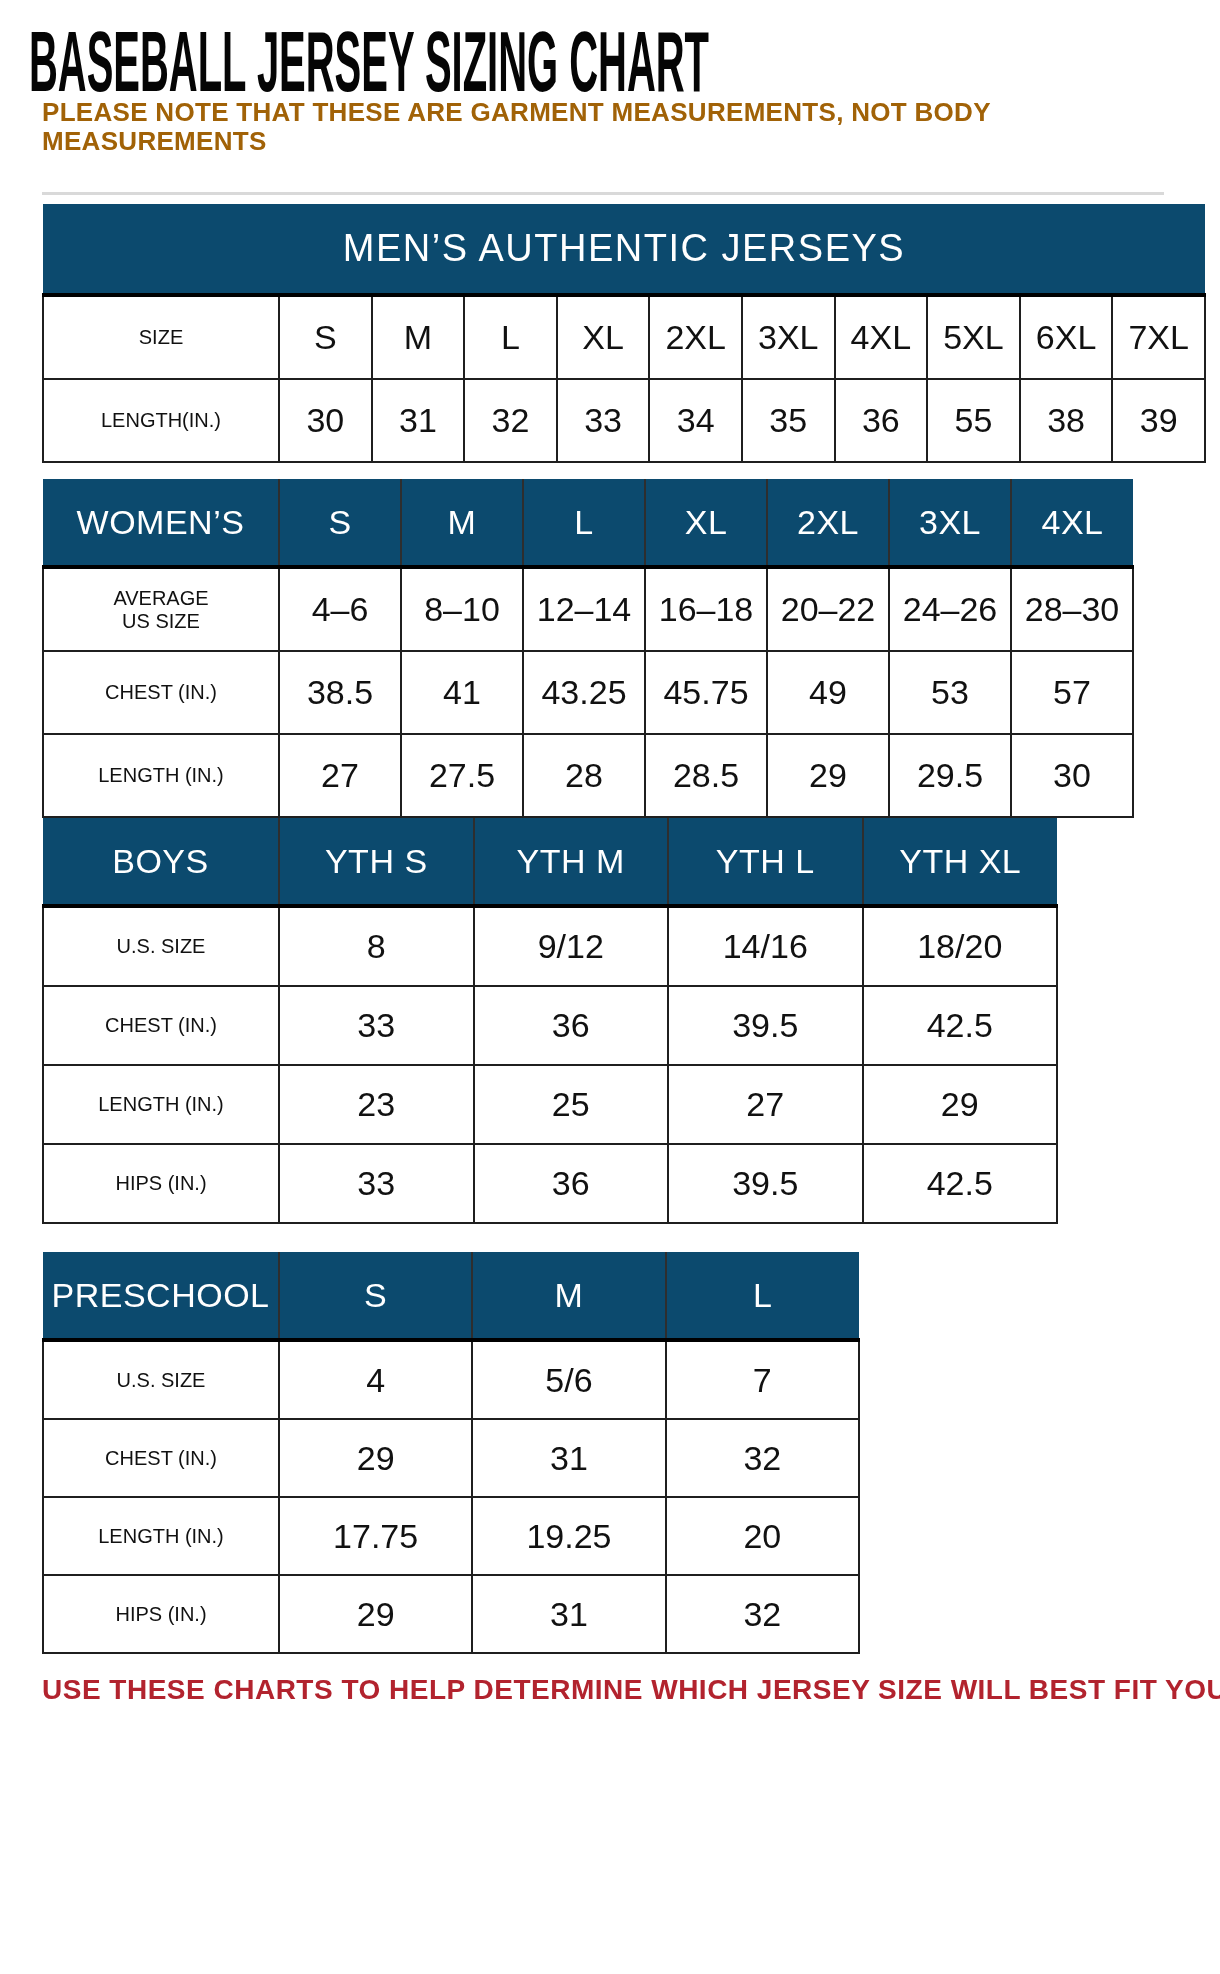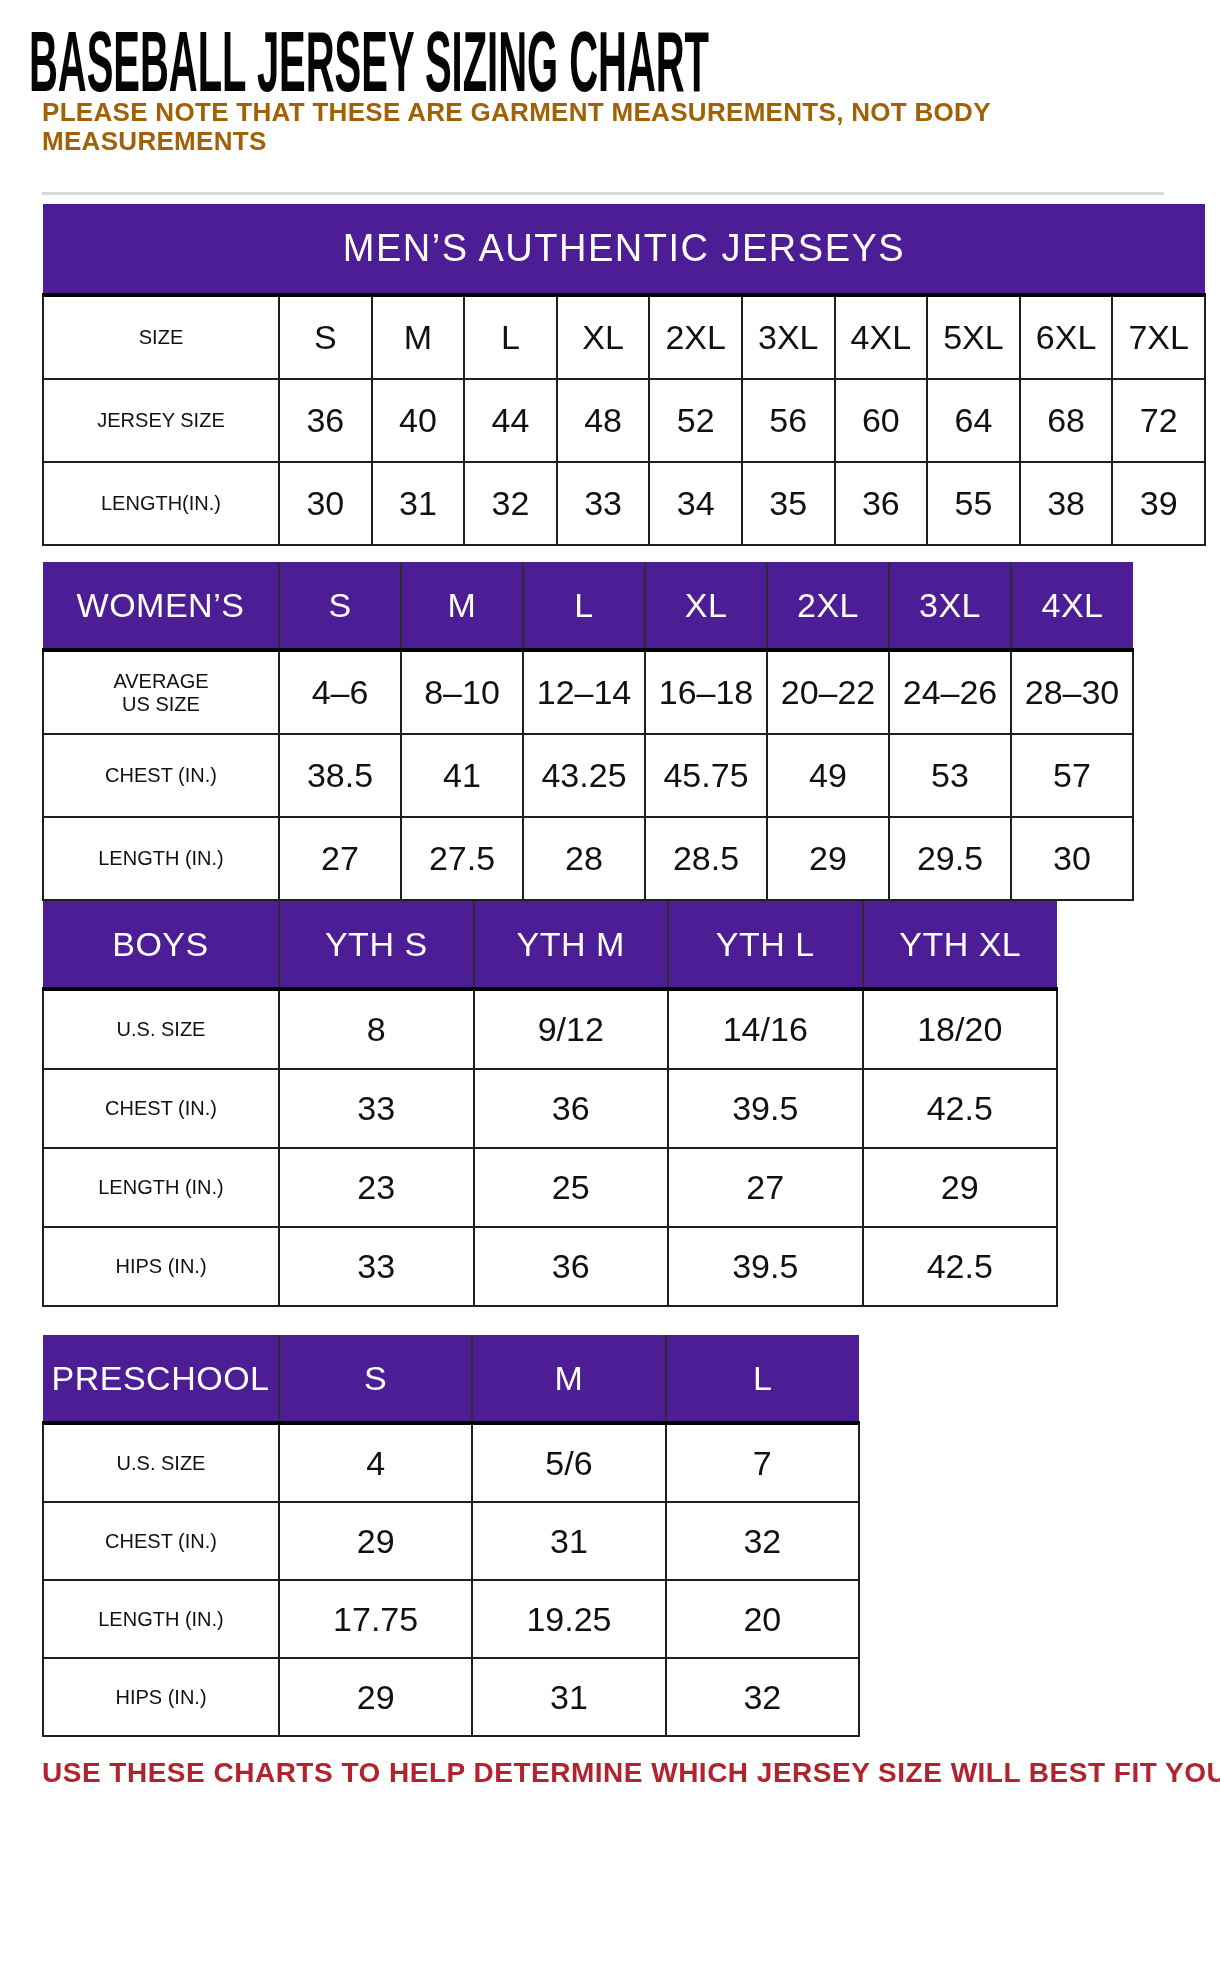--- a/index.html
+++ b/index.html
@@ -48,21 +48,21 @@
   table.sizing {
     border-collapse: collapse;
     table-layout: fixed;
   }
   table.mens      { width: 1164px; margin-top: 9px;  }
   table.womens    { width: 1092px; margin-top: 16px; }
   table.boys      { width: 1016px; }
   table.preschool { width: 818px;  margin-top: 28px; }
 
   thead td {
-    background: #4c1d95;
+    background: #0c4a6e;
     color: #ffffff;
     font-size: 34px;
     height: 84px;
     text-align: center;
     vertical-align: middle;
     border: 0;
     letter-spacing: 0.5px;
     white-space: pre-line;
   }
   thead td + td {
@@ -145,33 +145,20 @@
           <td>L</td>
           <td>XL</td>
           <td>2XL</td>
           <td>3XL</td>
           <td>4XL</td>
           <td>5XL</td>
           <td>6XL</td>
           <td>7XL</td>
         </tr>
         <tr>
-          <td>JERSEY SIZE</td>
-          <td>36</td>
-          <td>40</td>
-          <td>44</td>
-          <td>48</td>
-          <td>52</td>
-          <td>56</td>
-          <td>60</td>
-          <td>64</td>
-          <td>68</td>
-          <td>72</td>
-        </tr>
-        <tr>
           <td>LENGTH(IN.)</td>
           <td>30</td>
           <td>31</td>
           <td>32</td>
           <td>33</td>
           <td>34</td>
           <td>35</td>
           <td>36</td>
           <td>55</td>
           <td>38</td>

